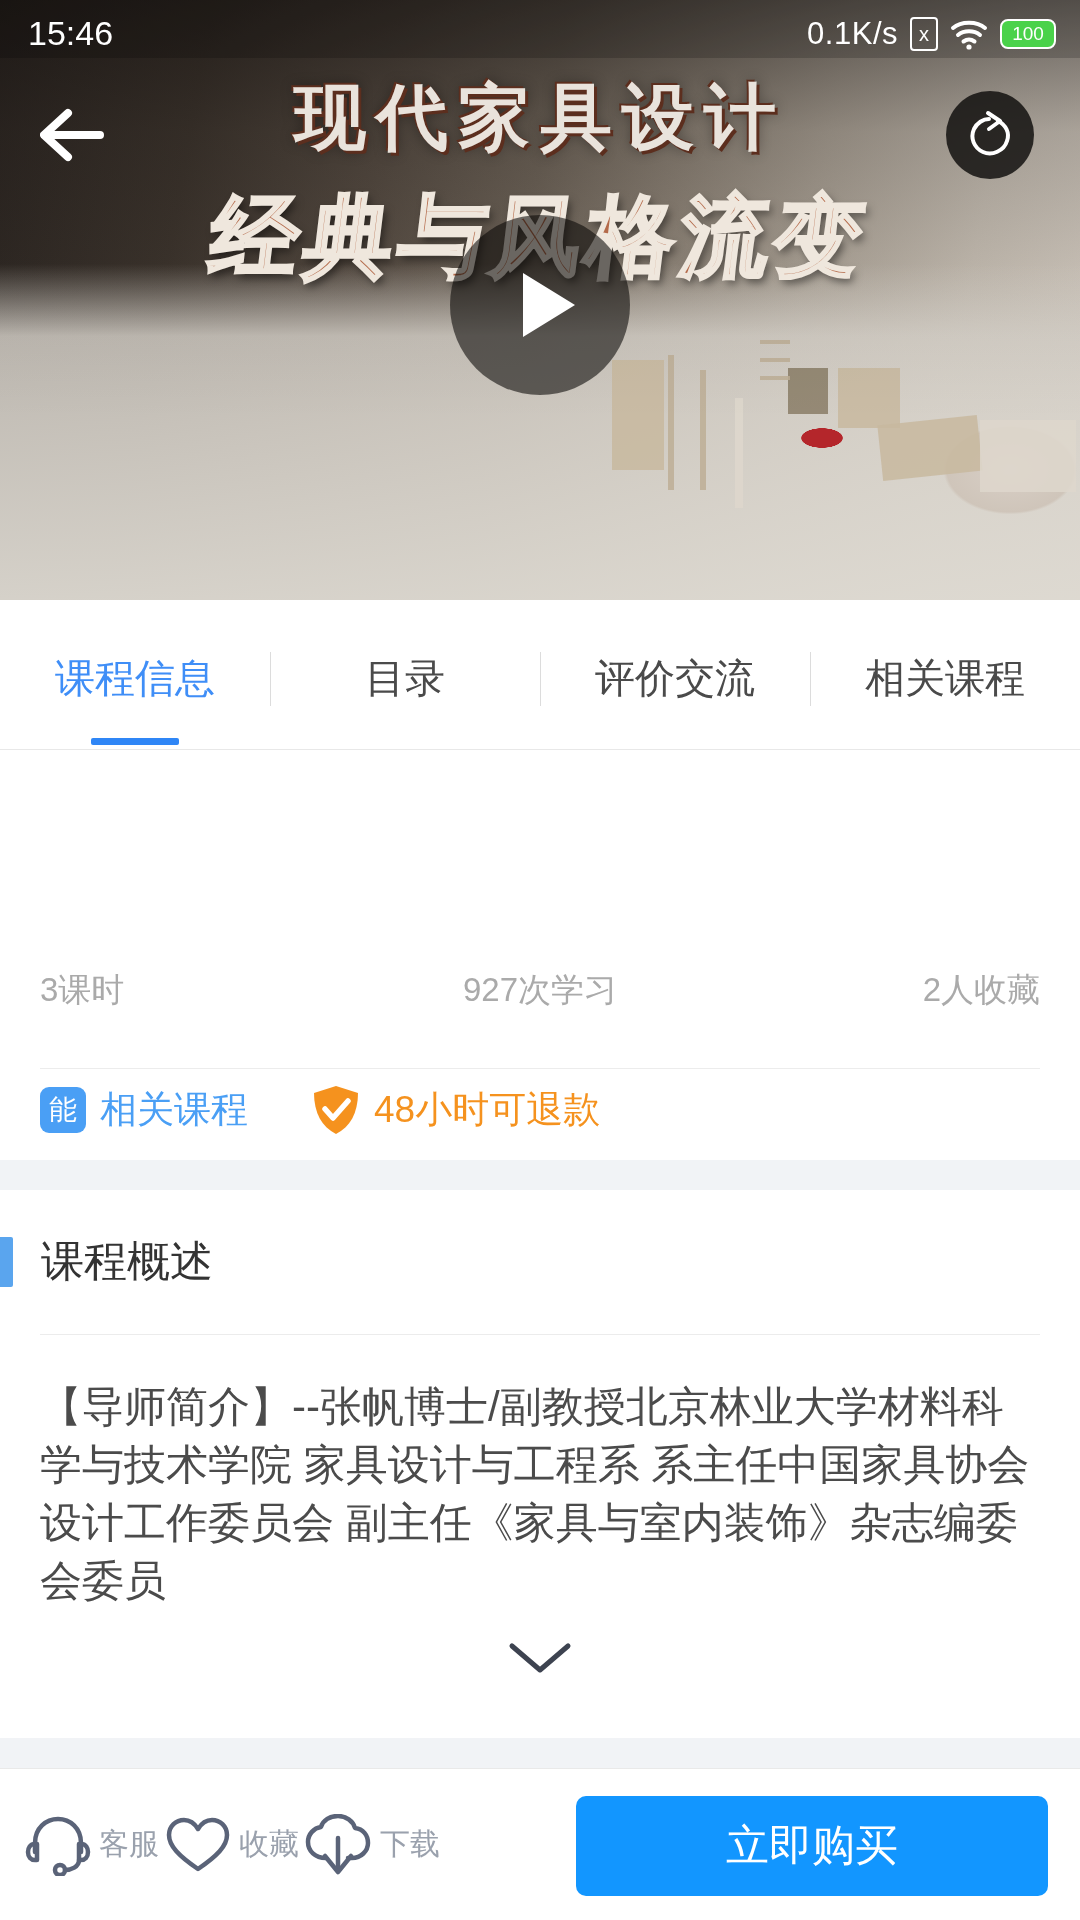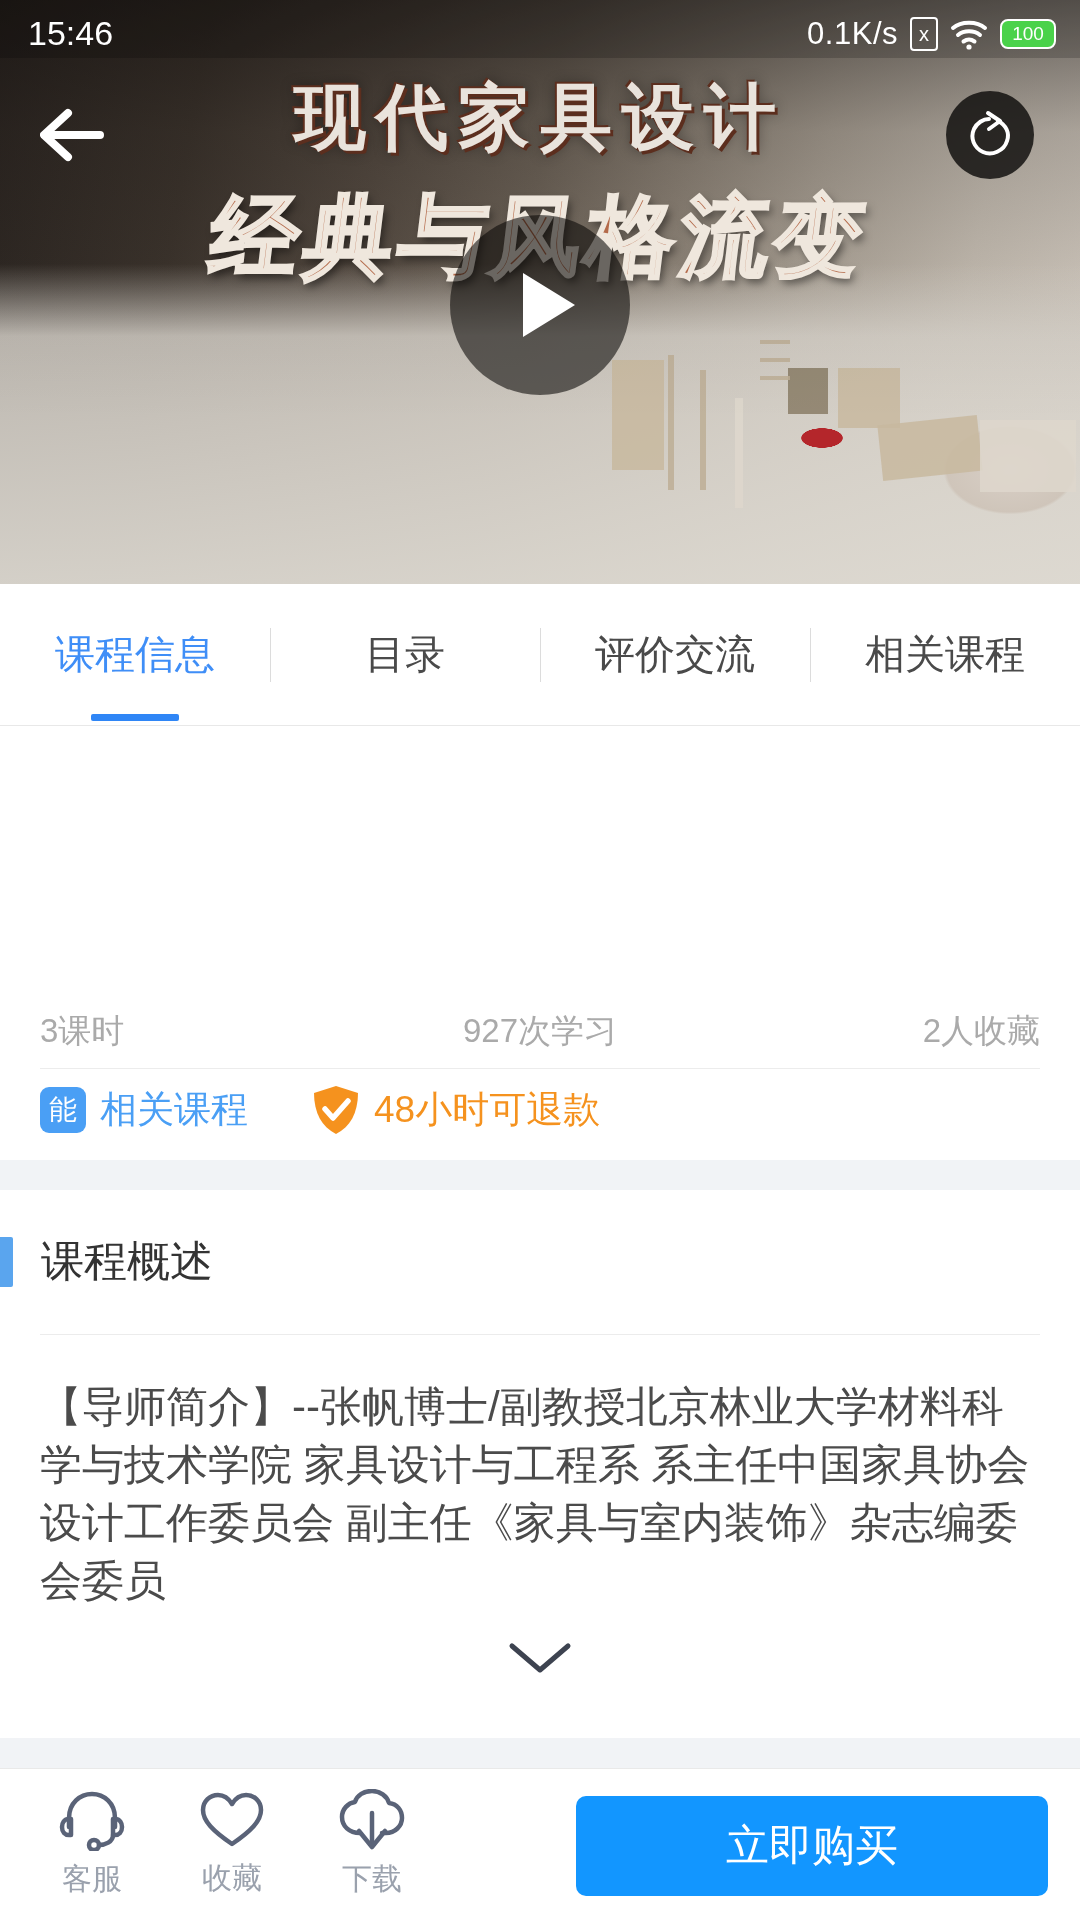--- a/index.html
+++ b/index.html
@@ -102,21 +102,21 @@
   }
   .battery {
     width:56px;height:30px;border:2.5px solid #fff;border-radius:8px;
     display:flex;align-items:center;justify-content:center;position:relative;
     background:#4ad24a;
   }
   .battery .lvl { font-size:19px; color:#fff; font-weight:normal; }
 
   
   .tabs {
-    position:absolute; left:0; top:584px; width:1080px; height:142px;
+    position:absolute; left:0; top:608px; width:1080px; height:142px;
     background:#fff; display:flex; align-items:center;
     border-bottom:1px solid #e8e8e8;
   }
   .tab {
     flex:1; position:relative; height:100%;
     display:flex; align-items:center; justify-content:center;
     font-size:40px; color:#4a4a4a;
   }
   .tab.active { color:#3f8ef7; }
   .tab + .tab::before {
@@ -136,21 +136,21 @@
     font-size:46px; color:#3b3b3b; line-height:1.25; letter-spacing:0px;
   }
   .price-row {
     position:absolute; right:38px; top:900px;
     display:flex; align-items:baseline; gap:22px;
   }
   .price-old { font-size:33px; color:#a9a9a9; text-decoration:line-through; }
   .price-new { font-size:47px; color:#ff5b52; }
 
   .stats {
-    position:absolute; left:0; top:1000px; width:1080px; height:62px;
+    position:absolute; left:0; top:959px; width:1080px; height:62px;
     display:flex; align-items:center;
     padding:0 40px; color:#aaaaaa; font-size:33px;
   }
   .stats .s1 { flex:0 0 33%; text-align:left; }
   .stats .s2 { flex:0 0 34%; text-align:center; }
   .stats .s3 { flex:0 0 33%; text-align:right; }
   .stats-divider {
     position:absolute; left:40px; top:1068px; width:1000px; height:1px; background:#ececec;
   }
 
@@ -194,21 +194,21 @@
   }
 
   
   .bottombar {
     position:absolute; left:0; top:1768px; width:1080px; height:152px;
     background:#ffffff; border-top:1px solid #e9e9e9;
     display:flex; align-items:center;
   }
   .bb-item {
     width:140px; height:152px;
-    display:flex; flex-direction:column; align-items:center; justify-content:center; gap:8px;
+    display:flex; flex-direction:row; align-items:center; justify-content:center; gap:8px;
   }
   .bb-item:first-child { margin-left:22px; }
   .bb-label { font-size:30px; color:#9aa1ad; }
   .buy-btn {
     position:absolute; left:576px; top:27px; width:472px; height:100px;
     background:#1296ff; border-radius:10px;
     display:flex; align-items:center; justify-content:center;
     color:#ffffff; font-size:43px;
   }
 </style>

